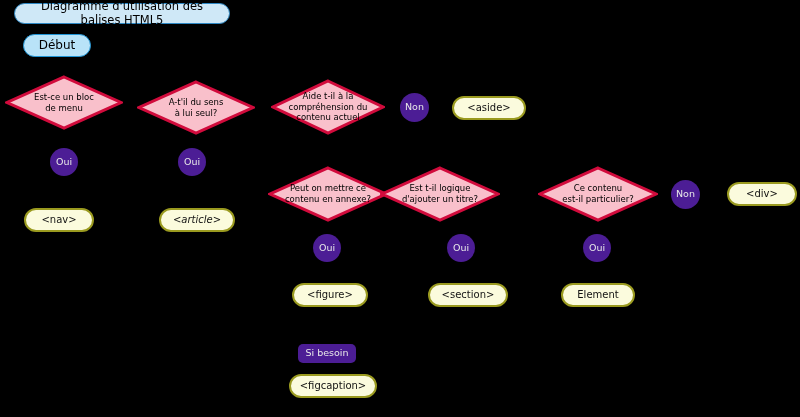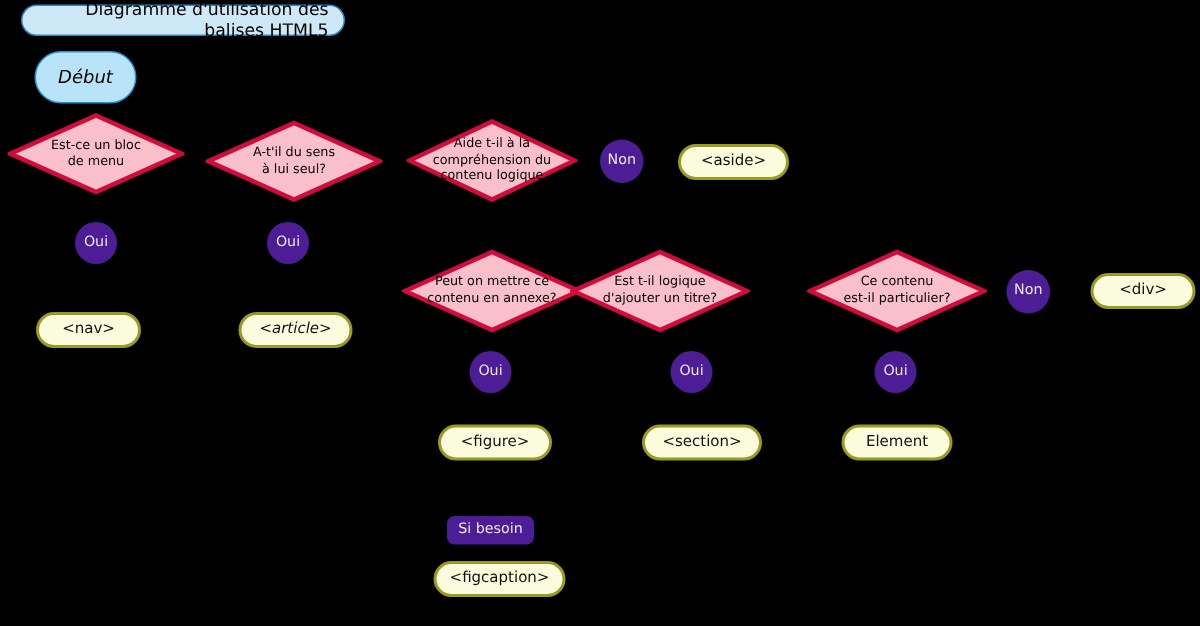--- a/index.html
+++ b/index.html
@@ -16,21 +16,21 @@
     font-family: "DejaVu Sans", "Liberation Sans", sans-serif;
   }
 
   
   .node {
     position: absolute;
     box-sizing: border-box;
     display: flex;
     align-items: center;
     justify-content: center;
-    text-align: right;
+    text-align: center;
     line-height: 1.15;
     white-space: pre-line;
   }
 
   
   .title-box {
     background: #cfe8f7;
     border: 1.5px solid #2e88c4;
     border-radius: 11px;
     color: #000000;
@@ -91,21 +91,21 @@
     font-size: 10px;
   }
 </style>
 </head>
 <body>
 
 <div id="canvas">
 
   <div class="node title-box" style="left:14px; top:3px; width:216px; height:21px;">Diagramme d'utilisation des balises HTML5</div>
 
-  <div class="node start-box" style="left:23px; top:34px; width:68px; height:35px;font-style:italic;">Début</div>
+  <div class="node start-box" style="left:23px; top:34px; width:68px; height:23px;">Début</div>
 
   <div class="diamond-wrap" style="left:5px; top:75px; width:118px; height:55px;">
     <svg width="118" height="55" viewBox="0 0 118 55">
       <polygon points="59,2 116,27.5 59,53 2,27.5" fill="#f9c0cb" stroke="#d10b3c" stroke-width="3"></polygon>
     </svg>
     <div class="diamond-label">Est-ce un bloc
 de menu</div>
   </div>
 
   <div class="diamond-wrap" style="left:137px; top:80px; width:118px; height:55px;">
@@ -115,21 +115,21 @@
     <div class="diamond-label">A-t'il du sens
 à lui seul?</div>
   </div>
 
   <div class="diamond-wrap" style="left:271px; top:79px; width:114px; height:56px;">
     <svg width="114" height="56" viewBox="0 0 114 56">
       <polygon points="57,2 112,28 57,54 2,28" fill="#f9c0cb" stroke="#d10b3c" stroke-width="3"></polygon>
     </svg>
     <div class="diamond-label">Aide t-il à la
 compréhension du
-contenu logique</div>
+contenu actuel</div>
   </div>
 
   <div class="diamond-wrap" style="left:268px; top:166px; width:120px; height:56px;">
     <svg width="120" height="56" viewBox="0 0 120 56">
       <polygon points="60,2 118,28 60,54 2,28" fill="#f9c0cb" stroke="#d10b3c" stroke-width="3"></polygon>
     </svg>
     <div class="diamond-label">Peut on mettre ce
 contenu en annexe?</div>
   </div>
 

